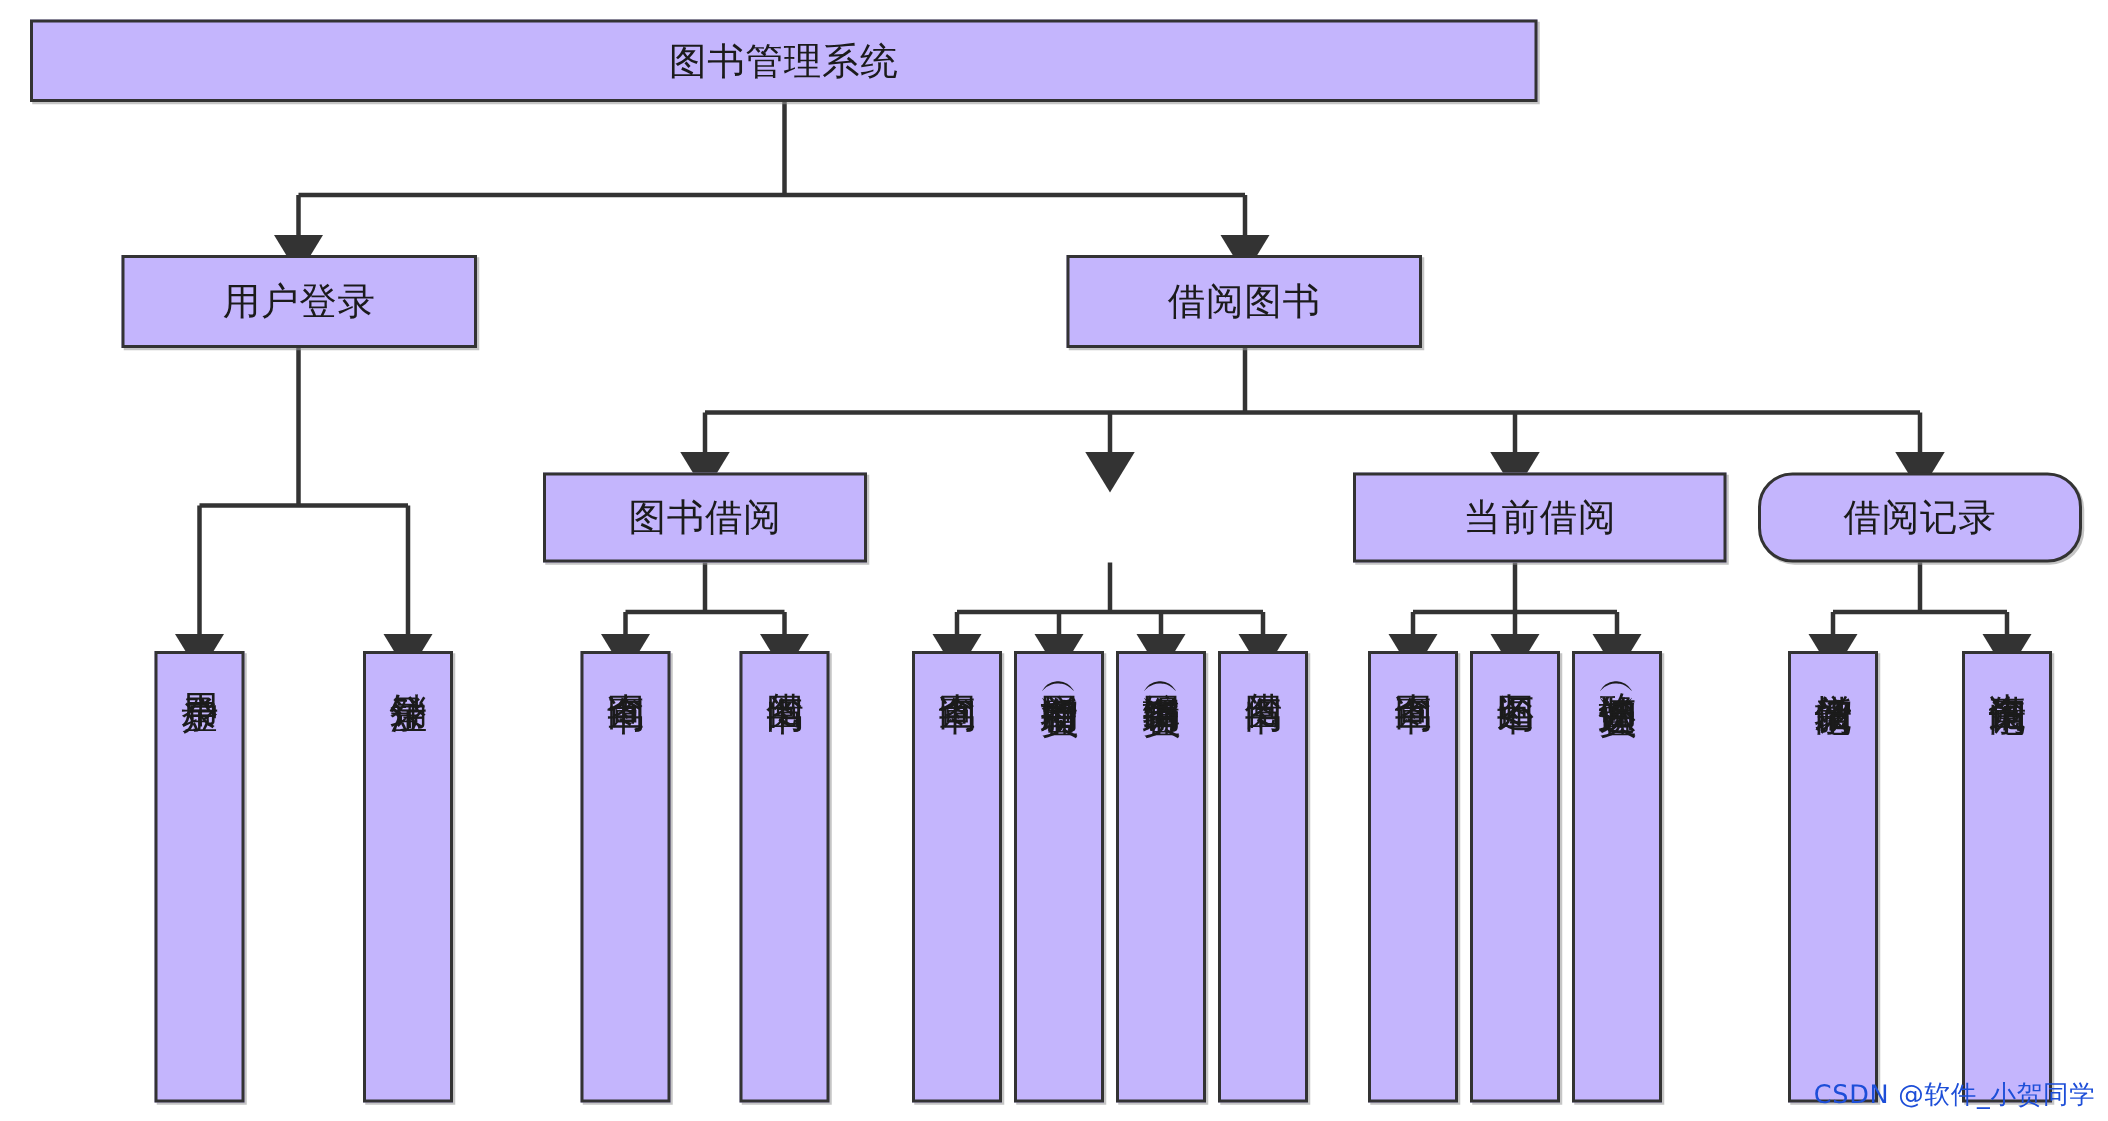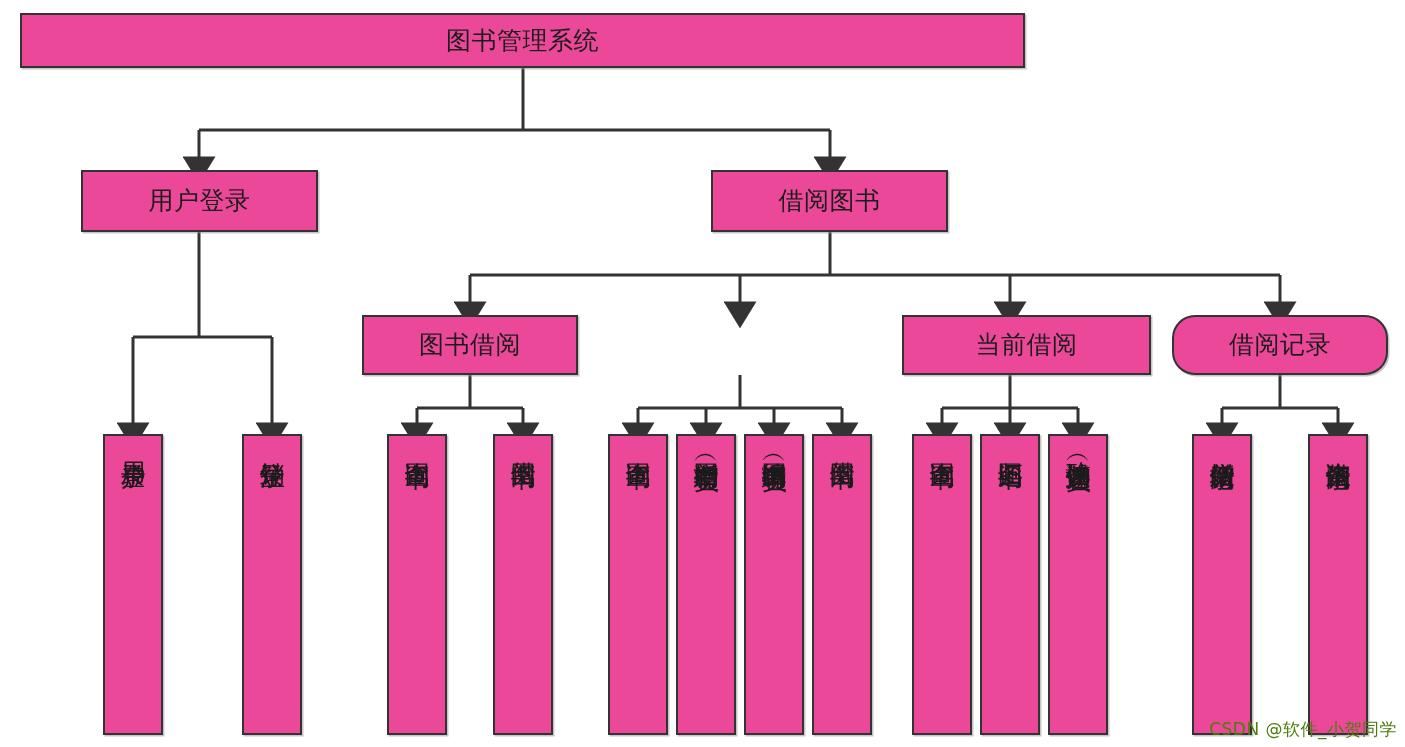--- a/index.html
+++ b/index.html
@@ -25,21 +25,21 @@
     left: 0;
     top: 0;
     width: 1405px;
     height: 747px;
     pointer-events: none;
   }
   .node {
     position: absolute;
     box-sizing: border-box;
     border: 2.5px solid #333333;
-    background: #ec4899;
+    background: #c4b5fd;
     display: flex;
     align-items: center;
     justify-content: center;
     box-shadow: 1.5px 1.5px 0 0 rgba(150,150,150,0.55);
   }
   .node .label {
     color: #1b1b1b;
     line-height: 1.18;
     letter-spacing: 0.5px;
     white-space: nowrap;
@@ -61,21 +61,21 @@
     font-size: 25px;
     line-height: 1.18;
     letter-spacing: 1px;
     white-space: nowrap;
   }
   .watermark {
     position: absolute;
     right: 8px;
     bottom: 6px;
     font-size: 17px;
-    color: #4d7c0f;
+    color: #1d4ed8;
     letter-spacing: 0.5px;
     user-select: none;
     white-space: nowrap;
   }
 </style>
 </head>
 <body>
 
 <div id="diagram-root">
 

